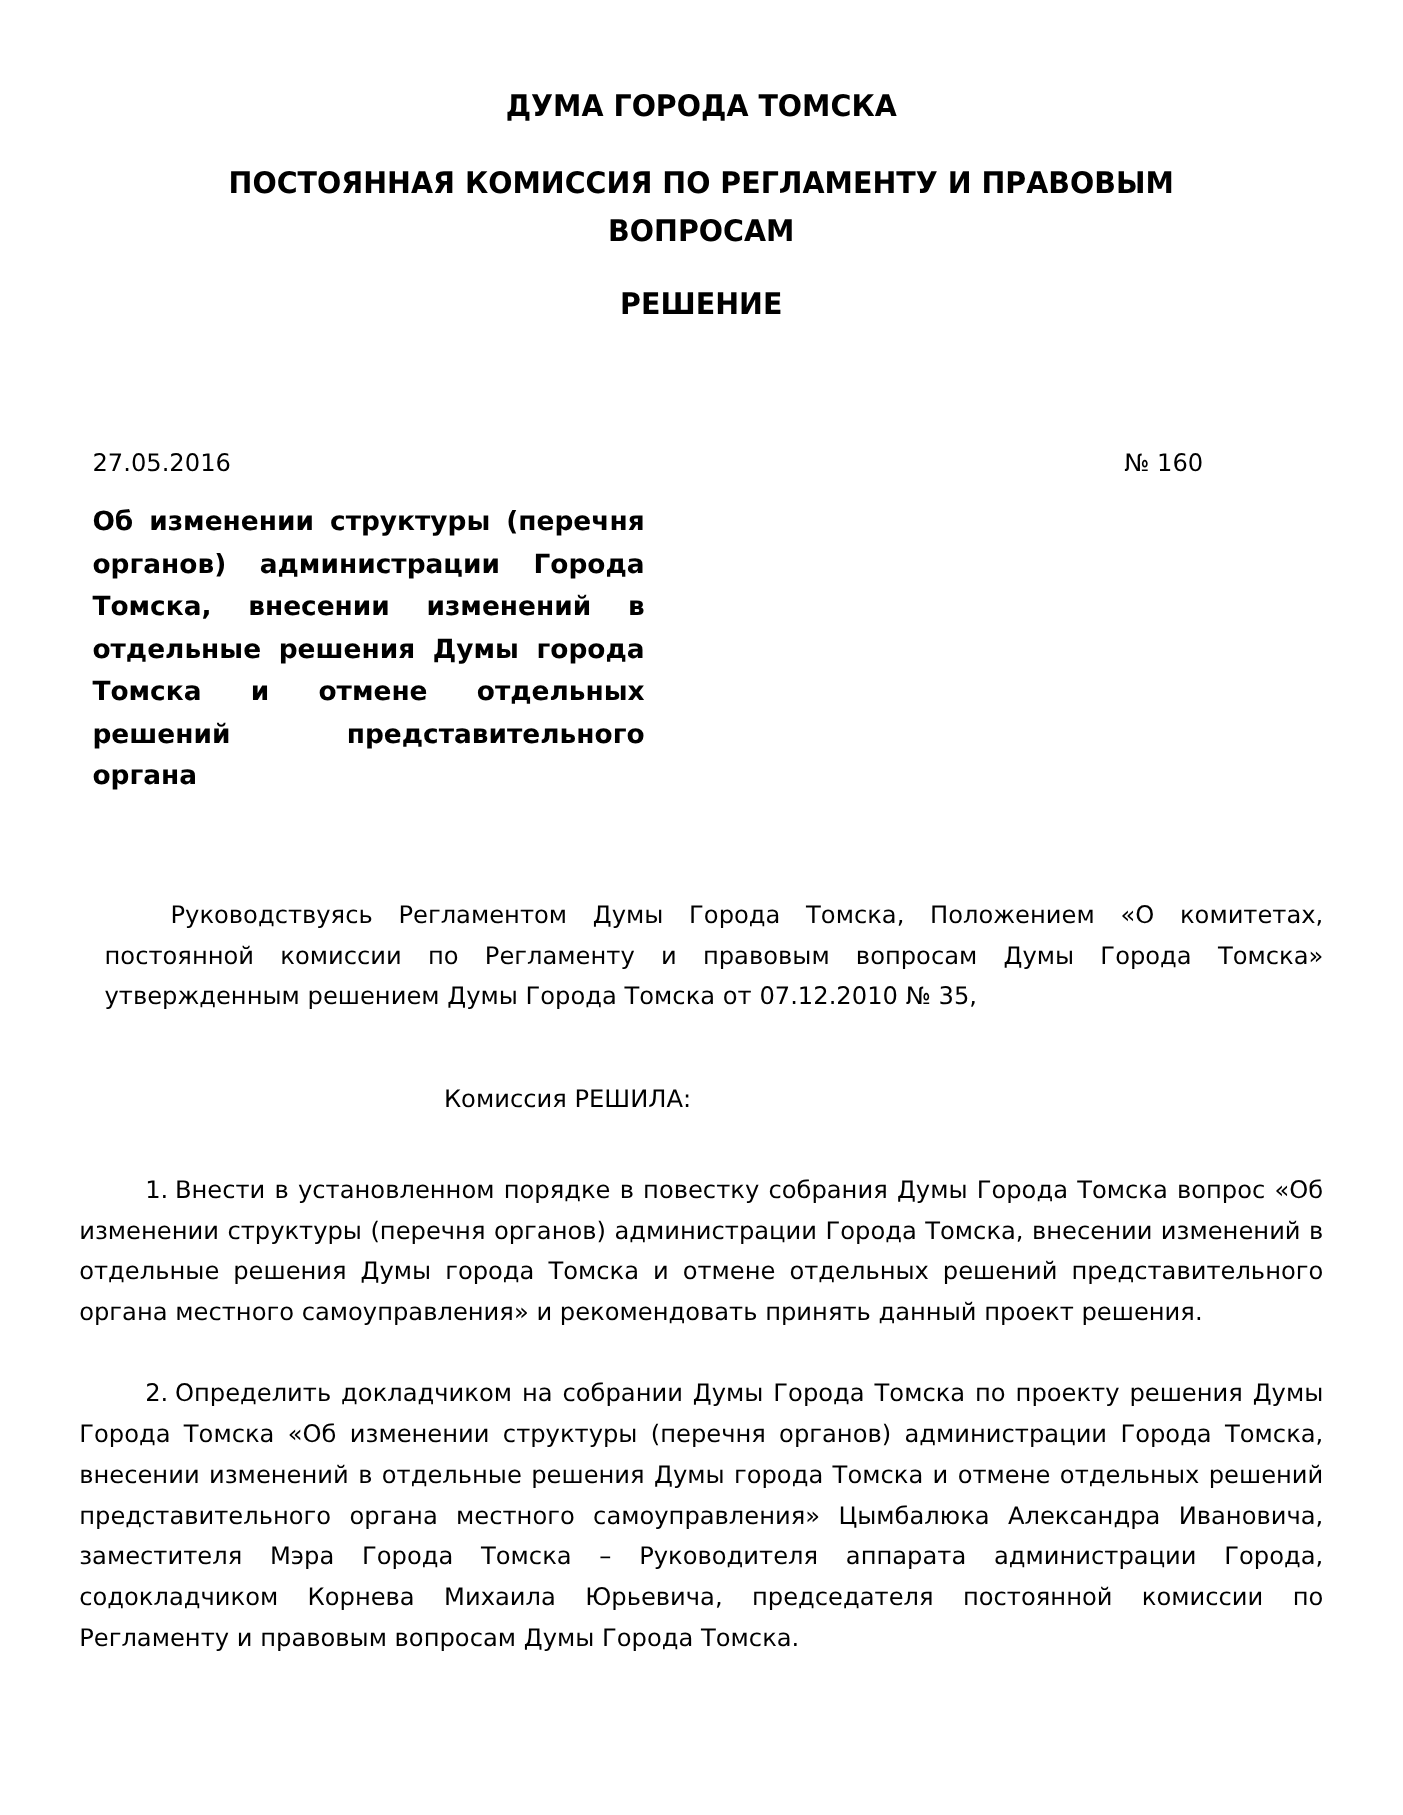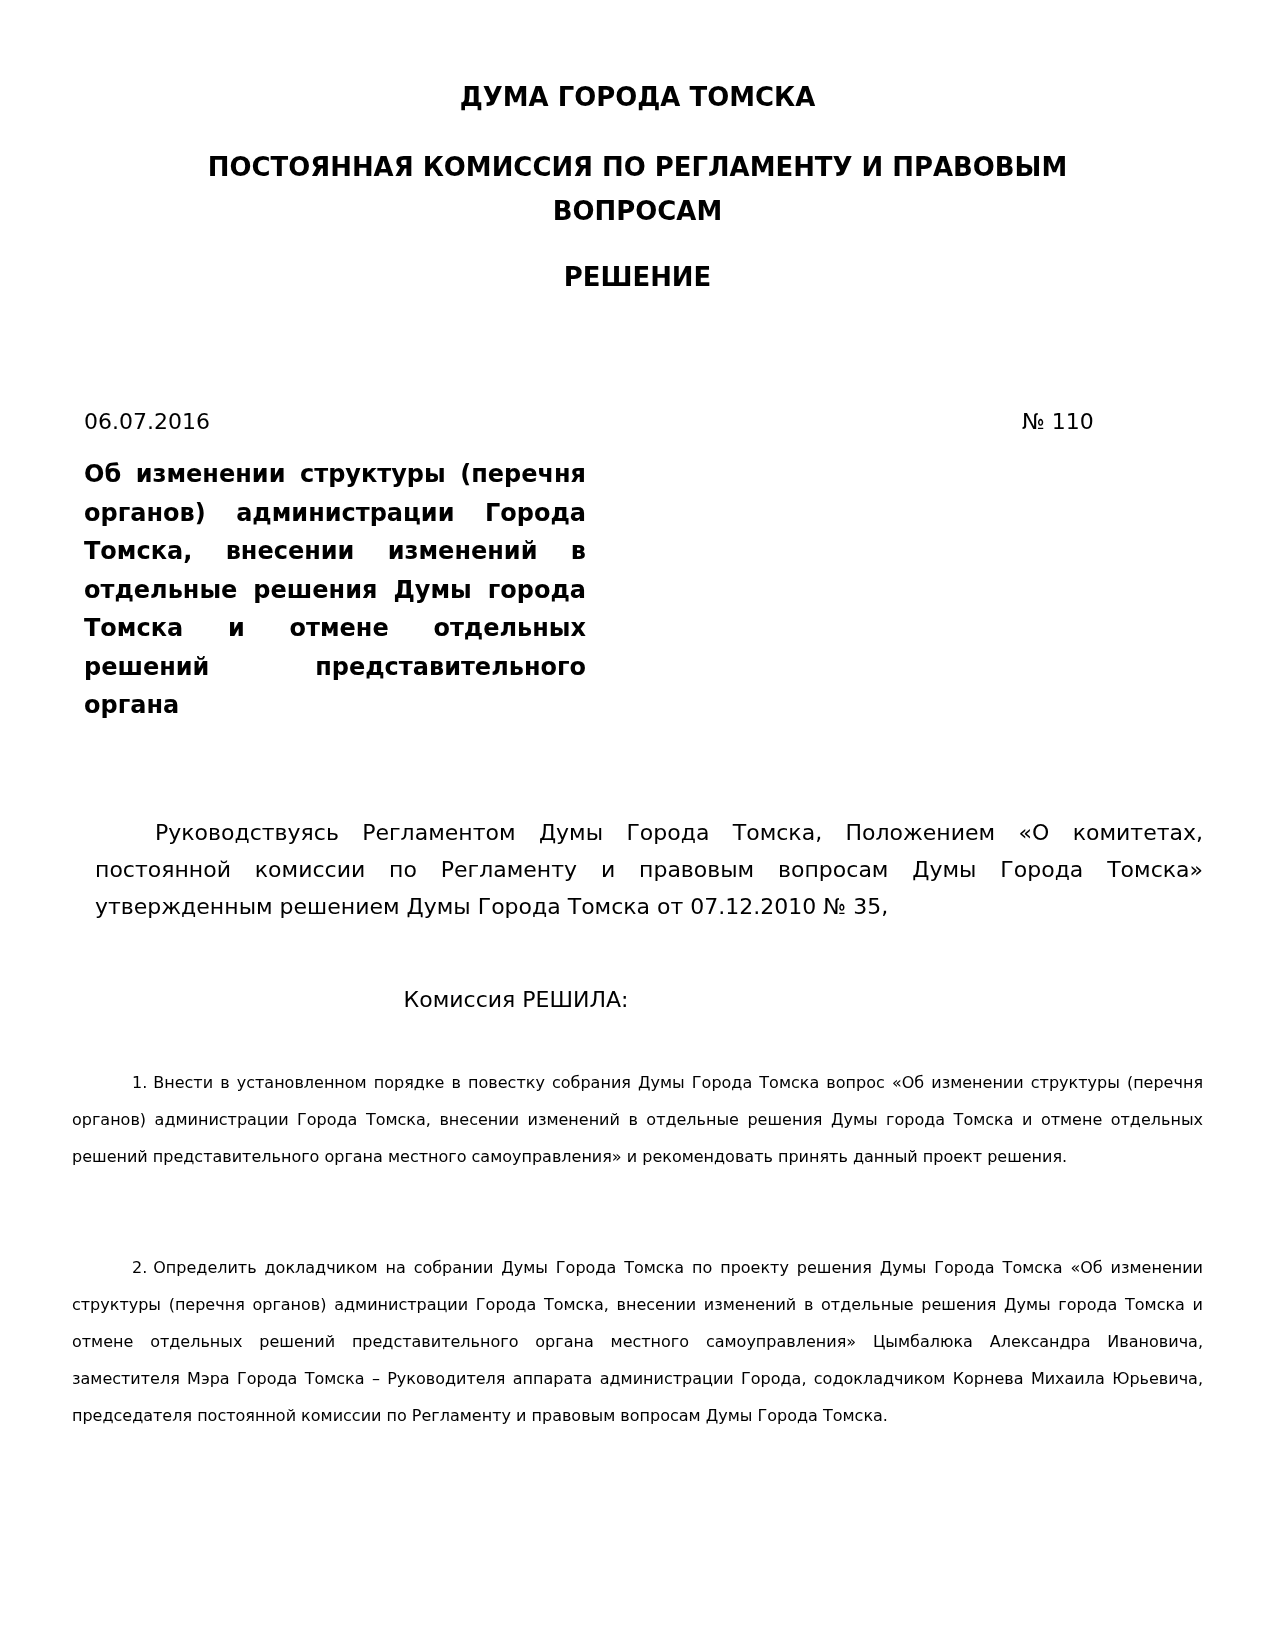--- a/index.html
+++ b/index.html
@@ -28,36 +28,36 @@
     position: absolute; left: 83px; top: 802px; width: 1108px;
     font-size: 22px; line-height: 37px; text-align: justify;
     text-indent: 60px; margin: 12px;
   }
   #decided {
     position: absolute; left: 0; width: 1032px; top: 984px;
     text-align: center; font-size: 22px; line-height: 32px;
   }
   .item {
     position: absolute; left: 72px; width: 1131px;
-    font-size: 16px; line-height: 37px; text-align: justify;
+    font-size: 22px; line-height: 37px; text-align: justify;
     text-indent: 60px; margin: 0;
   }
   #item1 { top: 1064px; }
   #item2 { top: 1249px; }
   .item .n { margin-right: 6px; }
 </style>
 </head>
 <body>
 
 <div id="h1" class="h">ДУМА ГОРОДА ТОМСКА</div>
 <div id="h2" class="h" style="padding:0 150px;box-sizing:border-box;">ПОСТОЯННАЯ КОМИССИЯ ПО РЕГЛАМЕНТУ И ПРАВОВЫМ ВОПРОСАМ</div>
 <div id="h3" class="h">РЕШЕНИЕ</div>
 
-<div id="date" class="meta">06.07.2016</div>
-<div id="num" class="meta">№ 110</div>
+<div id="date" class="meta">27.05.2016</div>
+<div id="num" class="meta">№ 160</div>
 
 <div id="subject">
   <span>Об изменении структуры (перечня органов) администрации Города Томска, внесении изменений в отдельные решения Думы города Томска и отмене отдельных решений представительного органа</span>
 </div>
 
 <p id="preamble">Руководствуясь Регламентом Думы Города Томска, Положением «О комитетах, постоянной комиссии по Регламенту и правовым вопросам Думы Города Томска» утвержденным решением Думы Города Томска от 07.12.2010 № 35,</p>
 
 <div id="decided">Комиссия РЕШИЛА:</div>
 
 <p id="item1" class="item"><span class="n">1.</span><span>Внести в установленном порядке в повестку собрания Думы Города Томска вопрос «Об изменении структуры (перечня органов) администрации Города Томска, внесении изменений в отдельные решения Думы города Томска и отмене отдельных решений представительного органа местного самоуправления» и рекомендовать принять данный проект решения.</span></p>

